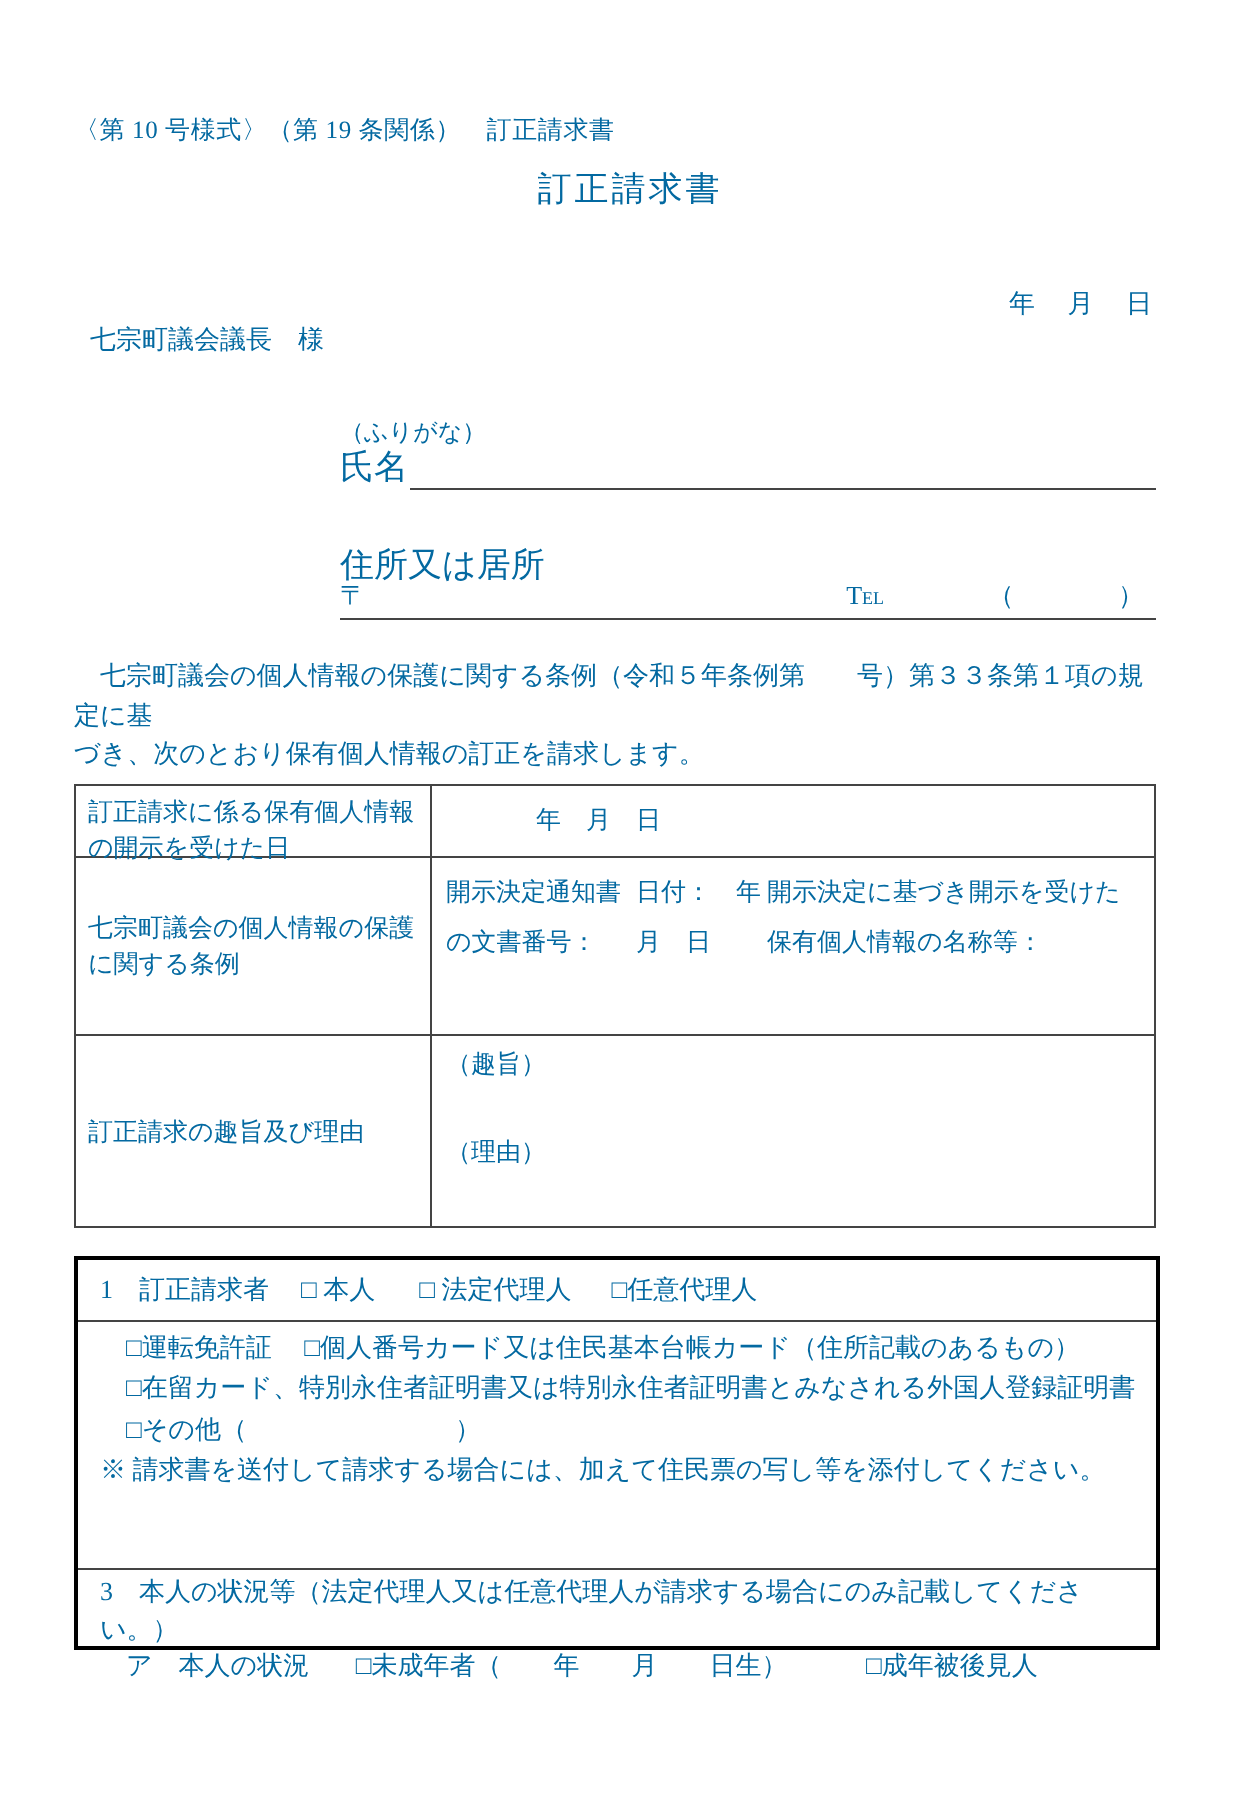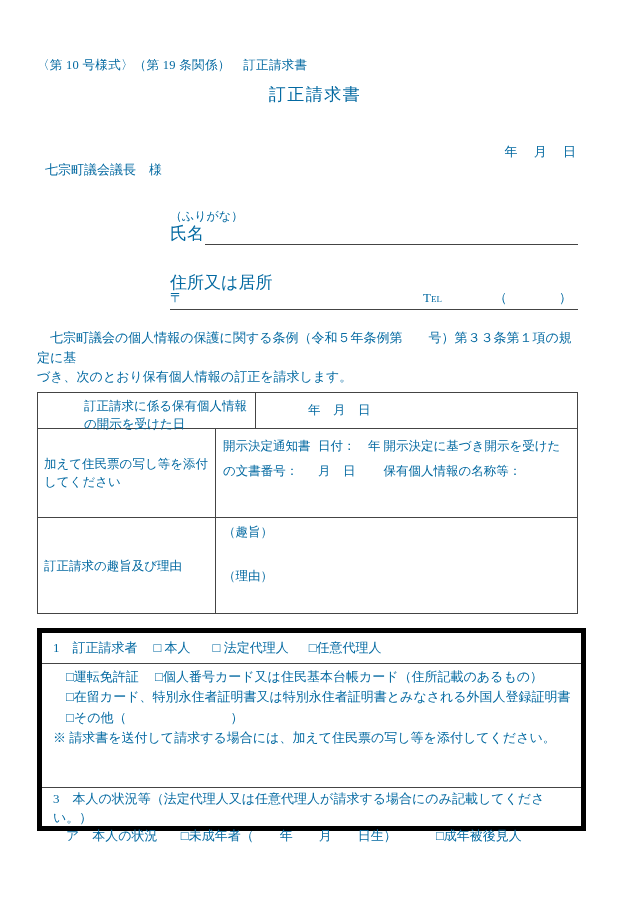--- a/index.html
+++ b/index.html
@@ -28,30 +28,30 @@
   #postal-line .tel-group{margin-left:auto;margin-right:6px;display:flex;align-items:center;gap:42px;}
   #postal-line .tel{font-variant:small-caps;margin-right:10px;}
   #intro{left:37px;top:328px;width:541px;font-size:13px;line-height:19.5px;}
   
   #table1{left:37px;top:392px;width:539px;border:1px solid #444;font-size:12.5px;}
   .t1row{display:flex;}
   .t1row + .t1row{border-top:1px solid #444;}
   .t1left{flex:0 0 178px;border-right:1px solid #444;padding:4px 4px 0 6px;box-sizing:border-box;line-height:18px;}
   .t1left.vcenter{display:flex;align-items:center;padding-top:0;}
   .t1right{flex:1 1 auto;box-sizing:border-box;}
-  .r1{height:35px;margin-left:40px;}
+  .r1{height:35px;}
   .r2{height:88px;}
   .r3{height:95px;}
   .r1 .t1right{display:flex;align-items:center;padding-left:52px;}
   .r2 .t1right{padding:5px 8px 0 7px;line-height:24.5px;display:flex;flex-direction:row;}
   .r2 .uline{border-bottom:1px solid #555;height:4px;margin:0 2px 0 0;}
   .r3 .t1right{padding:6px 8px 0 7px;}
   .r3 .reason{margin-top:27px;}
   
-  #table2{left:37px;top:628px;width:539px;border:5px solid #000000;font-size:13px;}
+  #table2{left:37px;top:628px;width:539px;border:2px solid #000000;font-size:13px;}
   .t2row + .t2row{border-top:1px solid #444;}
   .t2row1{height:30px;display:flex;align-items:center;padding-left:11px;box-sizing:border-box;}
   .t2row1 .opt1{margin-left:16px;}
   .t2row1 .opt2{margin-left:22px;}
   .t2row1 .opt3{margin-left:20px;}
   .t2row2{height:124px;padding:3px 8px 0 11px;line-height:20.4px;box-sizing:border-box;}
   .t2row2 .indent{padding-left:13px;}
   .t2row3{height:39px;padding:2px 8px 0 11px;line-height:18.5px;box-sizing:border-box;}
   .t2row3 .sub{padding-left:13px;}
   .t2row3 .minor{margin-left:20px;}
@@ -97,21 +97,21 @@
 
     <div class="t1row r1">
       <div class="t1left">訂正請求に係る保有個人情報の開示を受けた日</div>
       <div class="t1right">
         <span>年　月　日</span>
       </div>
     </div>
 
     <div class="t1row r2">
       <div class="t1left vcenter">
-        <span>加えて住民票の写し等を添付してください</span>
+        <span>七宗町議会の個人情報の保護に関する条例</span>
       </div>
       <div class="t1right">
         <div>開示決定通知書の文書番号：</div>
         <div>日付：　年　月　日</div>
         <div>開示決定に基づき開示を受けた保有個人情報の名称等：</div>
         <div class="uline"></div>
       </div>
     </div>
 
     <div class="t1row r3">

